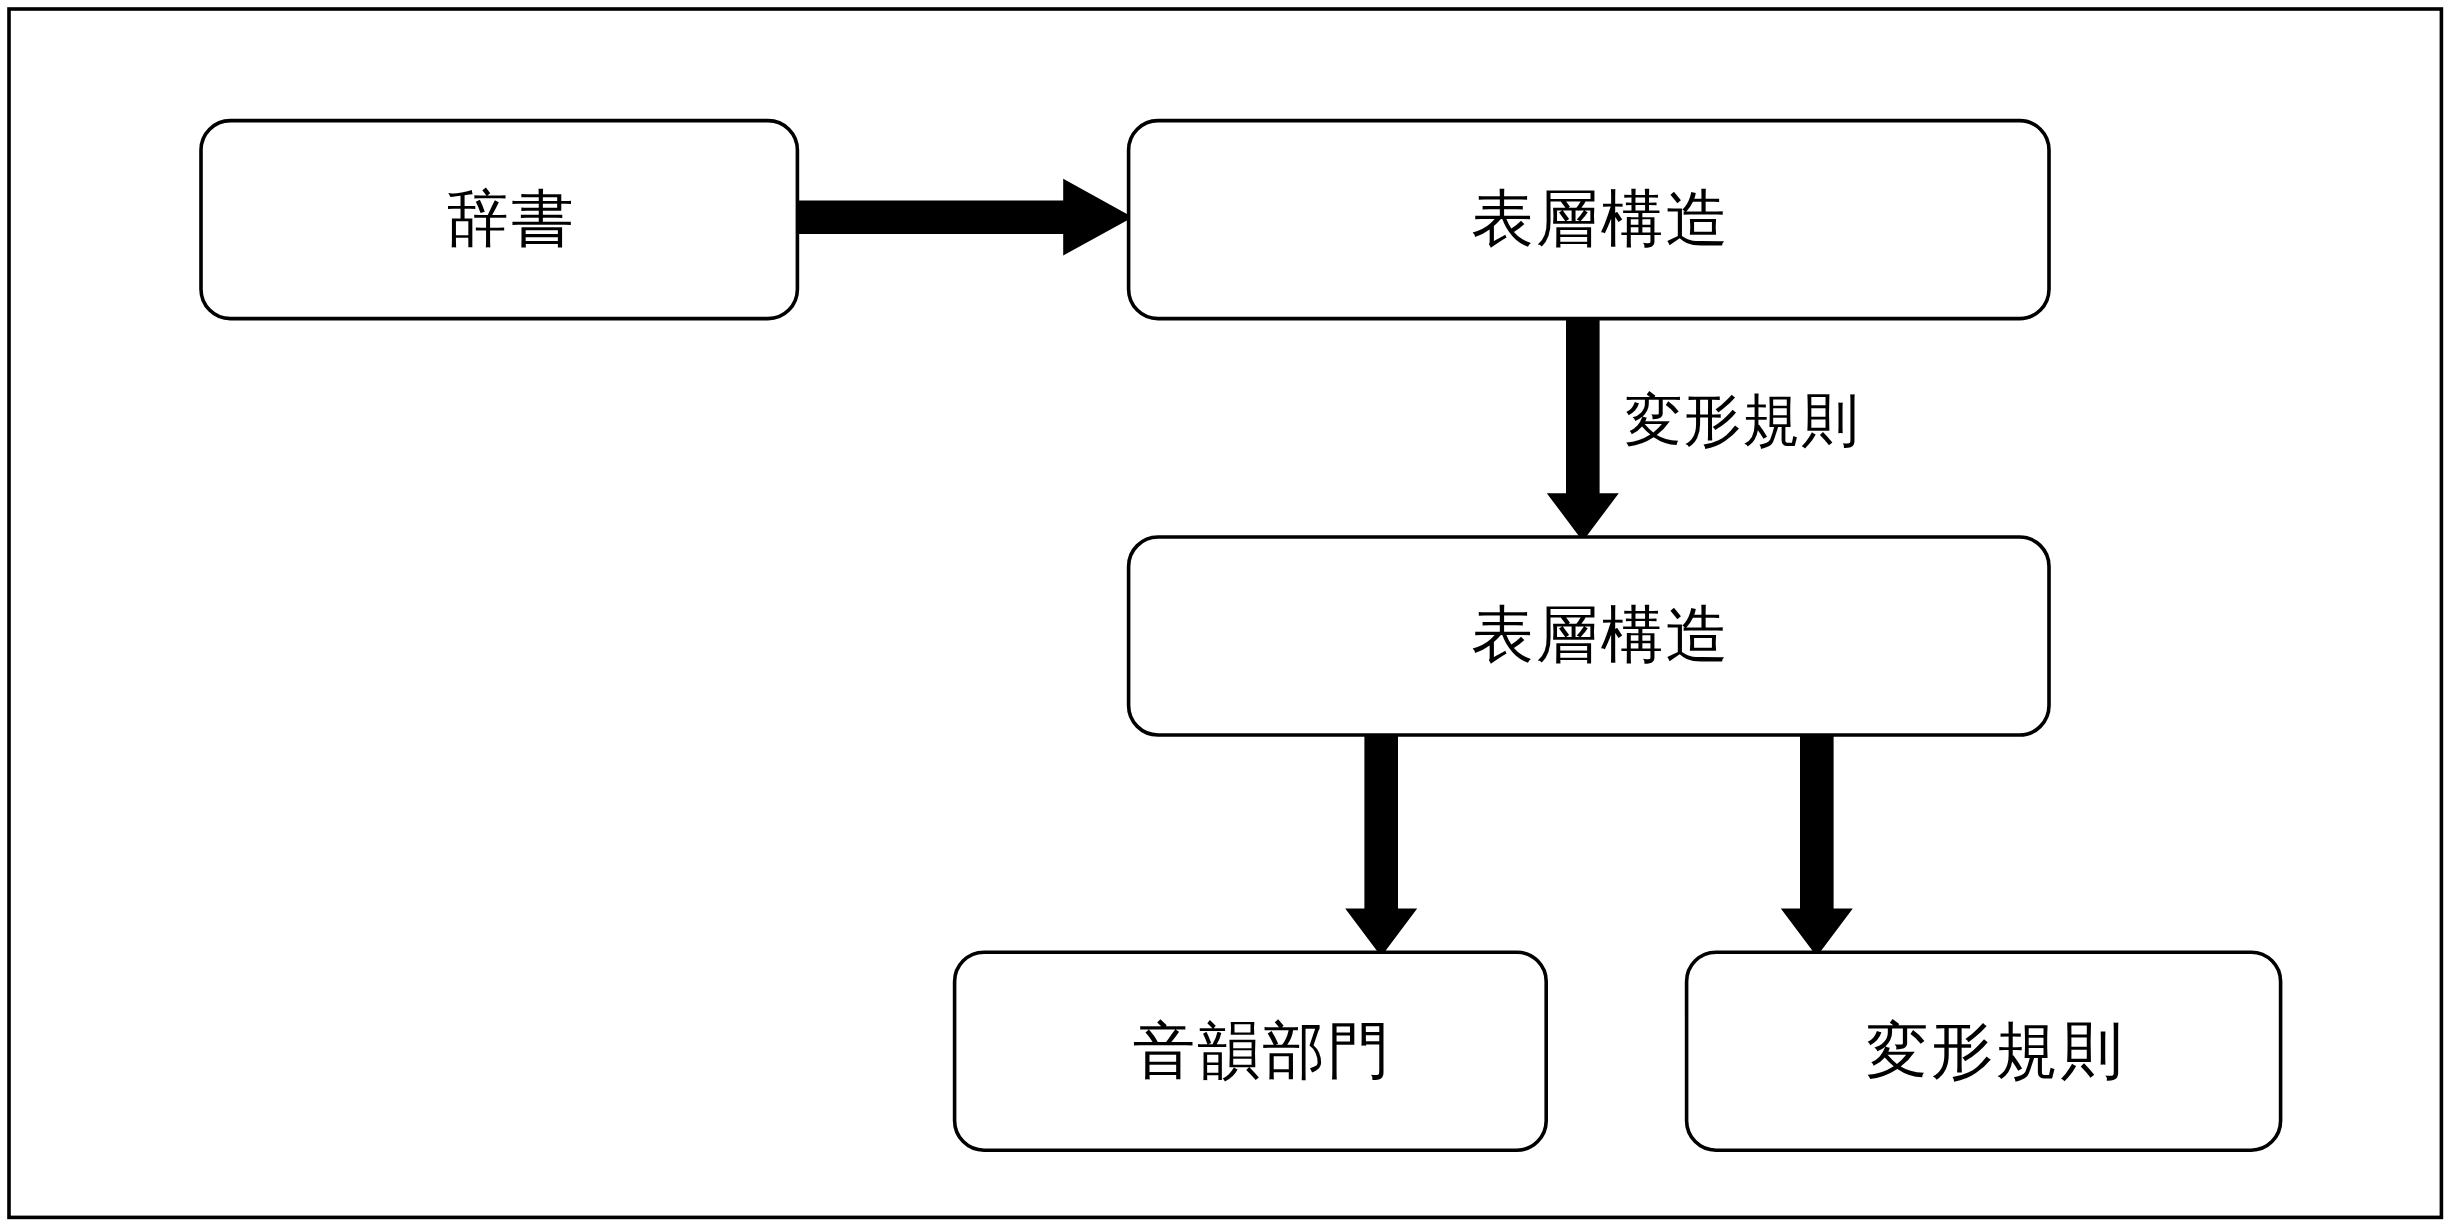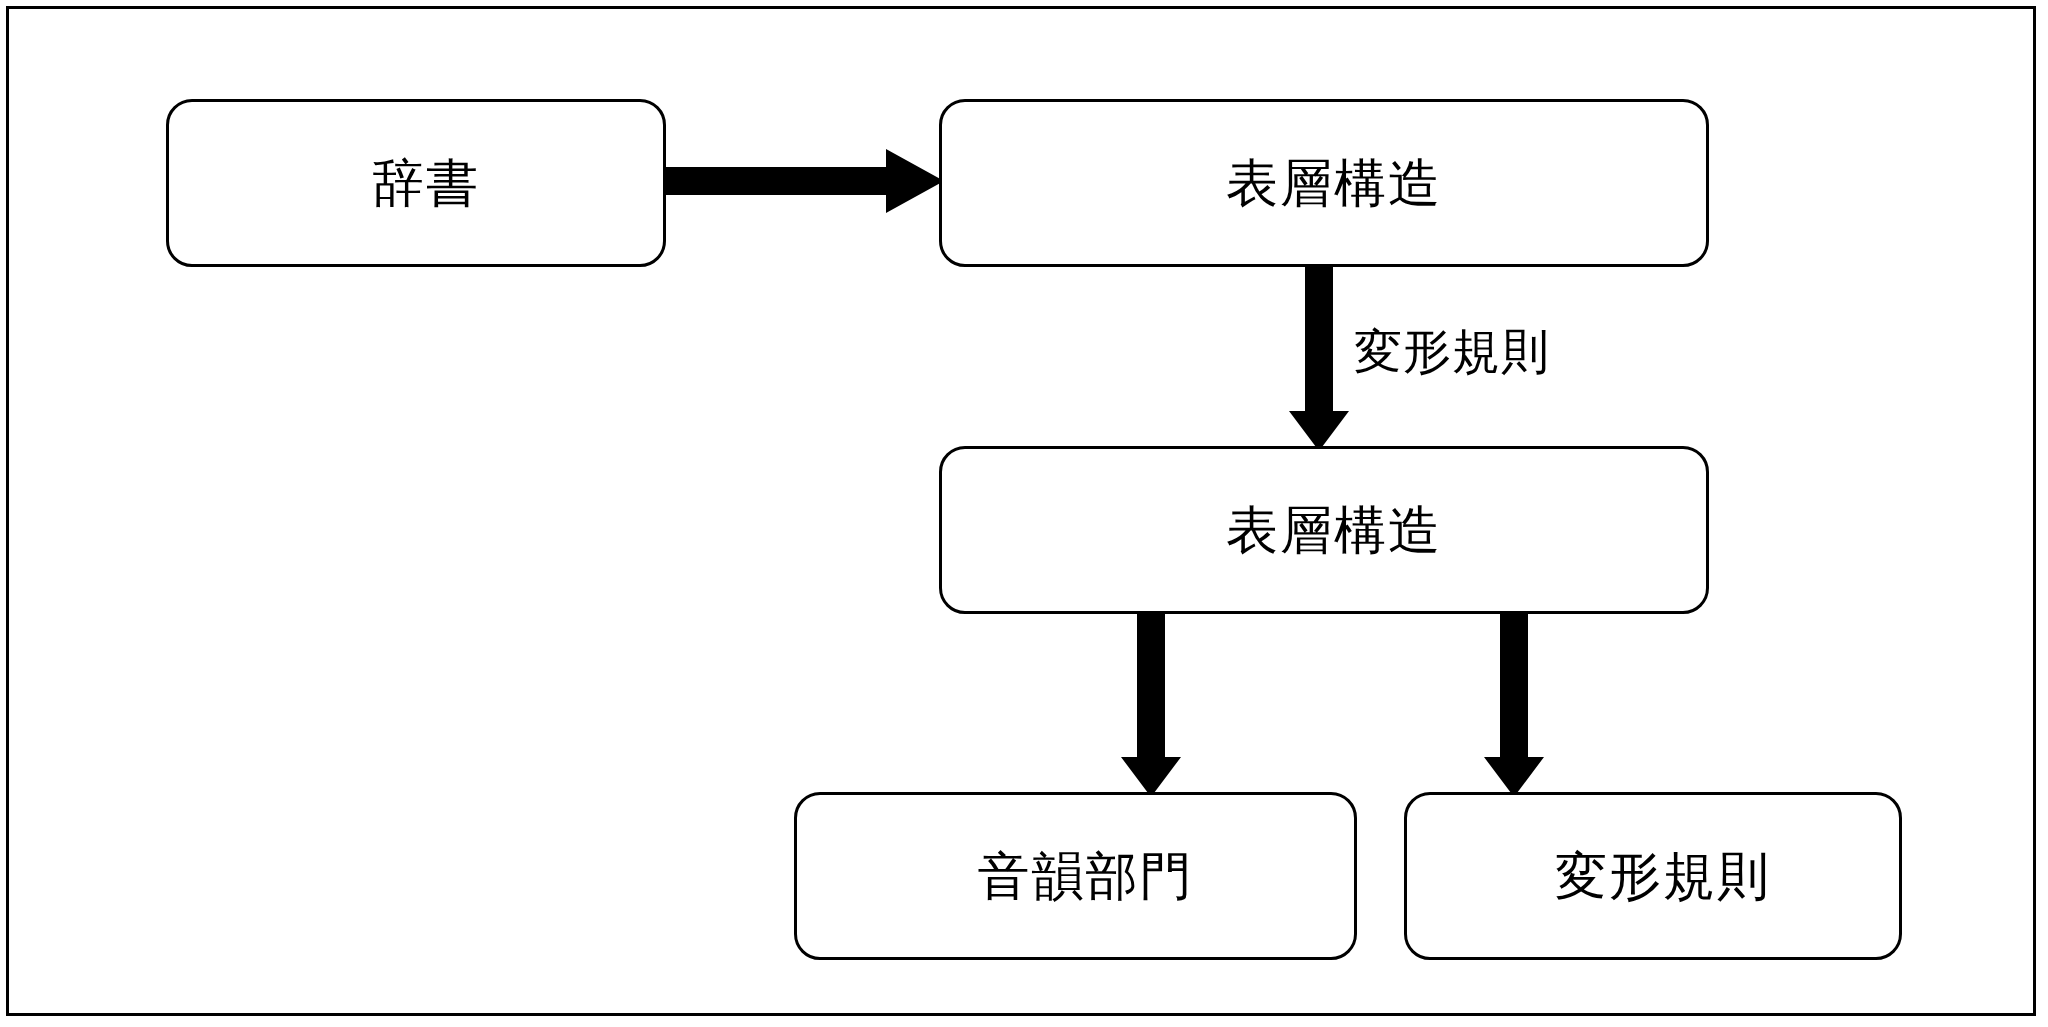--- a/index.html
+++ b/index.html
@@ -42,21 +42,21 @@
     font-size: 52px;
     line-height: 1;
     color: #000000;
     letter-spacing: 2px;
     white-space: nowrap;
     font-weight: 400;
   }
   #node-dictionary  { left: 157px;  top: 90px;  width: 500px; height: 168px; }
   #node-deep        { left: 930px;  top: 90px;  width: 770px; height: 168px; }
   #node-surface     { left: 930px;  top: 437px; width: 770px; height: 168px; }
-  #node-phonology   { left: 785px;  top: 783px; width: 563px; height: 168px; }
+  #node-phonology   { left: 785px;  top: 783px; width: 496px; height: 168px; }
   #node-semantics   { left: 1395px; top: 783px; width: 498px; height: 168px; }
 
   .edge-svg {
     position: absolute;
     overflow: visible;
     pointer-events: none;
   }
   .edge-shape {
     fill: #000000;
     stroke: none;

